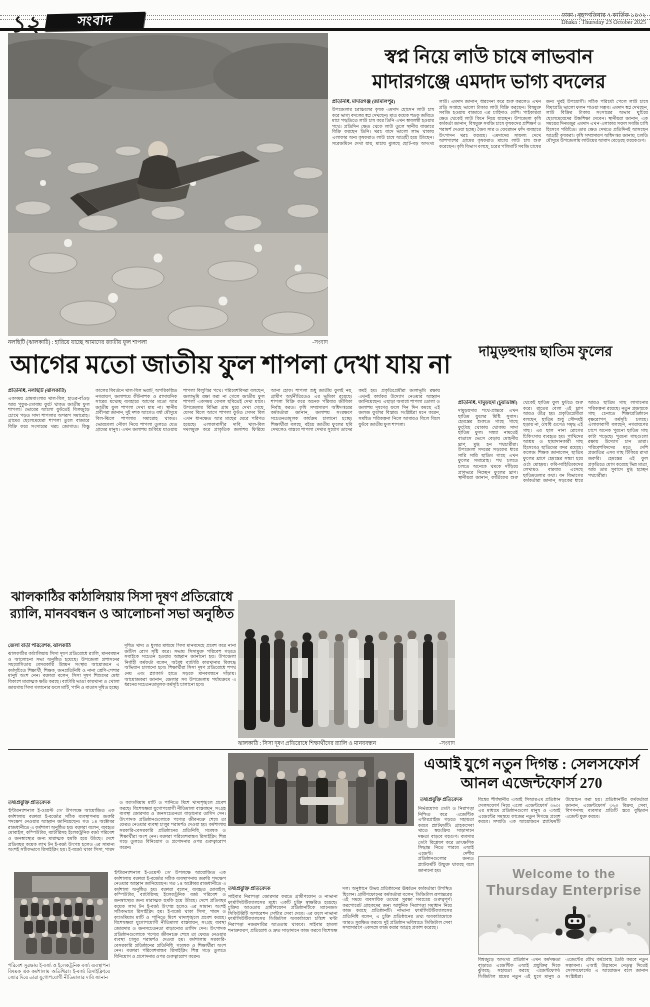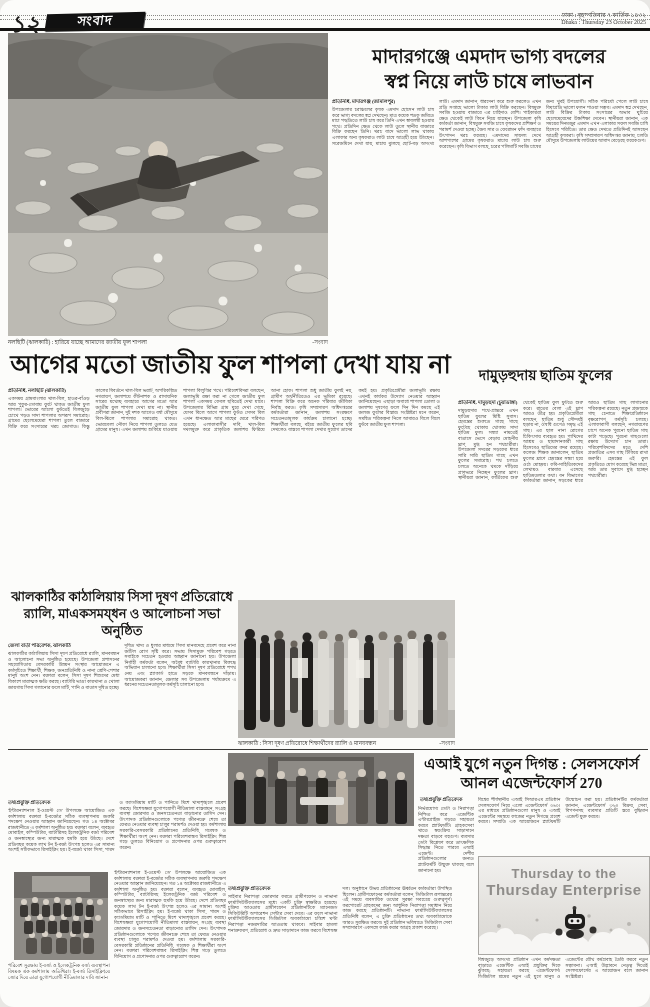--- a/index.html
+++ b/index.html
@@ -1,17 +1,17 @@
 <!DOCTYPE html>
 <html><head>
 <meta charset="utf-8">
 <style>
   html,body{margin:0;padding:0;background:#e8e7e4;}
   #paper{position:relative;width:650px;height:1007px;background:#fcfcfa;overflow:hidden;
-         font-family:"Liberation Serif", serif;color:#1c1b19;border-radius:14px;}
+         font-family:"Liberation Serif", serif;color:#1c1b19;}
   .abs{position:absolute;}
   
   .dotted{border-top:1px dotted #8a8a86;height:0;}
   .thickrule{background:#151412;}
   #pageno{font-size:23px;font-weight:bold;font-style:italic;}
   #masthead{background:#111;color:#fff;transform:skewX(-10deg) rotate(-1.5deg);
             display:flex;align-items:center;justify-content:center;
             font-weight:bold;font-size:13px;letter-spacing:1px;box-shadow:1px 1px 0 #555;}
   .dateline{font-size:6px;line-height:7px;text-align:right;color:#3a3937;}
   
@@ -103,39 +103,39 @@
     <span class="credit">-সংবাদ</span>
   </div>
 
   <div class="abs headline hl-left" style="left:8px;top:349px;width:445px;font-size:25px;line-height:32px;">আগের মতো জাতীয় ফুল শাপলা দেখা যায় না</div>
   <div class="abs bodyblock col5" style="left:8px;top:388px;width:432px;height:198px;">
     <div class="byline">প্রতিনিধি, নলছিটি (ঝালকাঠি)</div>
     <div class="bodytext">একসময় গ্রামবাংলার খাল-বিল, হাওর-বাঁওড় আর পুকুর-ডোবায় ফুটে থাকত জাতীয় ফুল শাপলা। ভোরের আলো ফুটতেই বিলজুড়ে চোখে পড়ত সাদা শাপলার অপরূপ সমারোহ। গ্রামের ছেলেমেয়েরা শাপলা তুলে বাজারে বিক্রি করে সংসারের খরচ জোগাত। কিন্তু কালের বিবর্তনে খাল-বিল ভরাট, অপরিকল্পিত নগরায়ণ, জলাশয়ে কীটনাশক ও রাসায়নিক সারের যথেচ্ছ ব্যবহারে আগের মতো আর জাতীয় ফুল শাপলা দেখা যায় না। স্থানীয় প্রবীণরা জানান, দুই দশক আগেও বর্ষা মৌসুমে বিল-ঝিলে শাপলার সমারোহ থাকত। ভোরবেলা নৌকা নিয়ে শাপলা তুলতে যেত গ্রামের মানুষ। এখন জলাশয় শুকিয়ে যাওয়ায় শাপলা বিলুপ্তির পথে। পরিবেশবিদরা বলছেন, জলাভূমি রক্ষা করা না গেলে জাতীয় ফুল শাপলা একসময় কেবল ছবিতেই দেখা যাবে। উপজেলার বিভিন্ন গ্রাম ঘুরে দেখা গেছে, যেসব বিলে আগে শাপলা ফুটত সেসব বিল এখন ধানক্ষেত আর মাছের ঘেরে পরিণত হয়েছে। এলাকাবাসীর দাবি, খাল-বিল দখলমুক্ত করে প্রাকৃতিক জলাশয় ফিরিয়ে আনা হোক। শাপলা শুধু জাতীয় ফুলই নয়, গ্রামীণ অর্থনীতিতেও এর ভূমিকা রয়েছে। শাপলা বিক্রি করে অনেক পরিবার জীবিকা নির্বাহ করত। কৃষি সম্প্রসারণ অধিদপ্তরের কর্মকর্তারা জানান, জলাশয় সংরক্ষণে সচেতনতামূলক কার্যক্রম চালানো হচ্ছে। শিক্ষার্থীরা বলছে, বইয়ে জাতীয় ফুলের ছবি দেখলেও বাস্তবে শাপলা দেখার সুযোগ তাদের কমই হয়। প্রকৃতিপ্রেমীরা জলাভূমি রক্ষায় এখনই কার্যকর উদ্যোগ নেওয়ার আহ্বান জানিয়েছেন। এছাড়া অবাধে শাপলা তোলা ও জলাশয় দূষণের ফলে দিন দিন কমছে এই জলজ ফুলের বিস্তার। সংশ্লিষ্টরা মনে করেন, সমন্বিত পরিকল্পনা নিলে আবারও বিলে বিলে ফুটবে জাতীয় ফুল শাপলা।</div>
   </div>
 
   <div class="abs headline" style="left:330px;top:44px;width:318px;font-size:19px;line-height:25px;">
+    <div>স্বপ্ন নিয়ে লাউ চাষে লাভবান</div>
     <div>মাদারগঞ্জে এমদাদ ভাগ্য বদলের</div>
-    <div>স্বপ্ন নিয়ে লাউ চাষে লাভবান</div>
   </div>
   <div class="abs bodyblock col3" style="left:332px;top:99px;width:316px;height:256px;">
     <div class="byline">প্রতিনিধি, মাদারগঞ্জ (জামালপুর)</div>
     <div class="bodytext">উপজেলার চরাঞ্চলের কৃষক এমদাদ হোসেন লাউ চাষ করে ভাগ্য বদলের স্বপ্ন দেখছেন। মাত্র কয়েক শতক জমিতে মাচা পদ্ধতিতে লাউ চাষ করে তিনি এখন স্বাবলম্বী হওয়ার পথে। প্রতিদিন ক্ষেত থেকে লাউ তুলে স্থানীয় বাজারে বিক্রি করছেন তিনি। খরচ বাদে ভালো লাভ থাকায় এলাকার অন্য কৃষকরাও লাউ চাষে আগ্রহী হয়ে উঠছেন। সরেজমিনে দেখা যায়, মাচায় ঝুলছে ছোট-বড় অসংখ্য লাউ। এমদাদ জানান, ধারদেনা করে শুরু করলেও এখন প্রতি সপ্তাহে ভালো টাকার লাউ বিক্রি করছেন। বিষমুক্ত সবজি হওয়ায় বাজারে এর চাহিদাও বেশি। পাইকাররা ক্ষেত থেকেই লাউ কিনে নিয়ে যাচ্ছেন। উপজেলা কৃষি কর্মকর্তা জানান, বিষমুক্ত সবজি চাষে কৃষকদের প্রশিক্ষণ ও পরামর্শ দেওয়া হচ্ছে। জৈব সার ও ফেরোমন ফাঁদ ব্যবহারে উৎপাদন খরচ কমেছে। এমদাদের সাফল্য দেখে আশপাশের গ্রামের কৃষকরাও মাচায় লাউ চাষ শুরু করেছেন। কৃষি বিভাগ বলছে, চরের পলিমাটি সবজি চাষের জন্য খুবই উপযোগী। সঠিক পরিচর্যা পেলে লাউ চাষে বিঘাপ্রতি ভালো ফলন পাওয়া সম্ভব। এমদাদ স্বপ্ন দেখছেন, লাউ বিক্রির টাকায় সংসারের অভাব ঘুচিয়ে ছেলেমেয়েদের উচ্চশিক্ষা দেবেন। স্থানীয়রা জানান, এক সময়ের দিনমজুর এমদাদ এখন এলাকার সফল সবজি চাষি হিসেবে পরিচিত। তার ক্ষেত দেখতে প্রতিদিনই আসছেন আগ্রহী কৃষকরা। কৃষি সম্প্রসারণ অধিদপ্তর জানায়, চলতি মৌসুমে উপজেলায় লাউয়ের আবাদ বেড়েছে কয়েকগুণ।</div>
   </div>
 
-  <div class="abs headline" style="left:443px;top:366px;width:205px;font-size:14px;line-height:19px;">
+  <div class="abs headline" style="left:443px;top:342px;width:205px;font-size:14px;line-height:19px;">
     <div>দামুড়হুদায় ছাতিম ফুলের</div>
   </div>
   <div class="abs bodyblock col3" style="left:458px;top:400px;width:190px;height:344px;">
     <div class="byline">প্রতিনিধি, দামুড়হুদা (চুয়াডাঙ্গা)</div>
     <div class="bodytext">দামুড়হুদার পথে-প্রান্তরে এখন ছাতিম ফুলের মিষ্টি সুবাস। হেমন্তের শুরুতে গাছে গাছে ফুটেছে থোকায় থোকায় সাদা ছাতিম ফুল। সন্ধ্যা নামতেই বাতাসে ভেসে বেড়ায় মোহনীয় ঘ্রাণ, মুগ্ধ হন পথচারীরা। উপজেলা সদরের সড়কের ধারে সারি সারি ছাতিম গাছে এখন ফুলের সমারোহ। পথ চলতে চলতে অনেকে থমকে দাঁড়িয়ে প্রাণভরে নিচ্ছেন ফুলের ঘ্রাণ। স্থানীয়রা জানান, কার্তিকের শুরু থেকেই ছাতিম ফুল ফুটতে শুরু করে। রাতের বেলা এই ঘ্রাণ আরও তীব্র হয়। প্রকৃতিপ্রেমীরা বলছেন, ছাতিম শুধু সৌন্দর্যই ছড়ায় না, ঔষধি গুণেও সমৃদ্ধ এই গাছ। এর ছাল নানা রোগের চিকিৎসায় ব্যবহৃত হয়। পাখিদের আশ্রয় ও ছায়াদানকারী গাছ হিসেবেও ছাতিমের কদর রয়েছে। কলেজ শিক্ষক জানালেন, ছাতিম ফুলের ঘ্রাণে হেমন্তের সন্ধ্যা হয়ে ওঠে মোহময়। কবি-সাহিত্যিকদের লেখায়ও বারবার এসেছে ছাতিমতলার কথা। বন বিভাগের কর্মকর্তারা জানান, সড়কের ধারে আরও ছাতিম গাছ লাগানোর পরিকল্পনা রয়েছে। নতুন প্রজন্মকে গাছ চেনাতে শিক্ষাপ্রতিষ্ঠানে বৃক্ষরোপণ কর্মসূচি চলছে। এলাকাবাসী বলছেন, নগরায়ণের চাপে অনেক পুরনো ছাতিম গাছ কাটা পড়েছে। পুরনো গাছগুলো রক্ষায় উদ্যোগ চান তারা। পরিবেশবিদদের মতে, দেশি প্রজাতির এসব গাছ টিকিয়ে রাখা জরুরি। হেমন্তের এই ফুল প্রকৃতিতে যোগ করেছে ভিন্ন মাত্রা, আর তার সুবাসে মুগ্ধ হচ্ছেন পথচারীরা।</div>
   </div>
 
   <div class="abs headline" style="left:8px;top:588px;width:228px;font-size:13px;line-height:17px;">
     <div>ঝালকাঠির কাঠালিয়ায় সিসা দূষণ প্রতিরোধে</div>
-    <div>র‍্যালি, মাএকসময্ধন ও আলোচনা সভা অনুষ্ঠিত</div>
+    <div>র‍্যালি, মানববন্ধন ও আলোচনা সভা অনুষ্ঠিত</div>
   </div>
   <div class="abs bodyblock col2" style="left:8px;top:643px;width:228px;height:100px;">
     <div class="byline">জেলা বার্তা পরিবেশক, ঝালকাঠি</div>
     <div class="bodytext">ঝালকাঠির কাঠালিয়ায় সিসা দূষণ প্রতিরোধে র‍্যালি, মানববন্ধন ও আলোচনা সভা অনুষ্ঠিত হয়েছে। উপজেলা প্রশাসনের সহযোগিতায় বেসরকারি উন্নয়ন সংস্থার আয়োজনে এ কর্মসূচিতে শিক্ষার্থী, শিক্ষক, জনপ্রতিনিধি ও নানা শ্রেণি-পেশার মানুষ অংশ নেন। বক্তারা বলেন, সিসা দূষণ শিশুদের মেধা বিকাশে মারাত্মক ক্ষতি করছে। ব্যাটারি ভাঙা কারখানা ও খোলা জায়গায় সিসা গলানোর ফলে মাটি, পানি ও বাতাস দূষিত হচ্ছে। দূষিত খাদ্য ও ধুলার মাধ্যমে সিসা মানবদেহে প্রবেশ করে নানা জটিল রোগ সৃষ্টি করে। সভায় সিসামুক্ত পরিবেশ গড়তে সবাইকে সচেতন হওয়ার আহ্বান জানানো হয়। উপজেলা নির্বাহী কর্মকর্তা বলেন, অবৈধ ব্যাটারি কারখানার বিরুদ্ধে অভিযান চালানো হবে। শিক্ষার্থীরা সিসা দূষণ প্রতিরোধে শপথ নেয় এবং প্ল্যাকার্ড হাতে সড়কে মানববন্ধনে দাঁড়ায়। আয়োজকরা জানান, জেলার সব উপজেলায় পর্যায়ক্রমে এ ধরনের সচেতনতামূলক কর্মসূচি চালানো হবে।</div>
   </div>
 
   <div class="abs" style="left:238px;top:600px;width:217px;height:138px;">
     <svg class="photo" width="217" height="138" viewBox="0 0 217 138">
       <rect width="217" height="138" fill="#d7d5d0"></rect>
       <rect width="217" height="58" fill="#c8c6c1"></rect>
@@ -327,21 +327,21 @@
   </div>
   <div class="abs byline" style="left:420px;top:797px;width:90px;">তথ্যপ্রযুক্তি প্রতিবেদক</div>
   <div class="abs bodyblock col2" style="left:478px;top:797px;width:170px;height:56px;">
     <div class="bodytext">বিশ্বের শীর্ষস্থানীয় এআই সিআরএম প্রতিষ্ঠান সেলসফোর্স নিয়ে এলো এজেন্টফোর্স ৩৬০। এর মাধ্যমে প্রতিষ্ঠানগুলো মানুষ ও এআই এজেন্টের সমন্বয়ে কাজের নতুন দিগন্তে প্রবেশ করবে। সম্প্রতি এক আয়োজনে প্ল্যাটফর্মটি উন্মোচন করা হয়। প্রতিষ্ঠানটির কর্মকর্তারা জানান, এজেন্টফোর্স ৩৬০ বিক্রয়, সেবা, বিপণনসহ ব্যবসার প্রতিটি স্তরে বুদ্ধিমান এজেন্ট যুক্ত করবে।</div>
   </div>
   <div class="abs bodyblock" style="left:418px;top:806px;width:56px;height:198px;">
     <div class="bodytext">নির্ভরযোগ্য ডেটা ও নিরাপত্তা নিশ্চিত করে এজেন্টিক এন্টারপ্রাইজ গড়তে সহায়তা করবে প্ল্যাটফর্মটি। গ্রাহকসেবা খাতে স্বয়ংক্রিয় সাড়াদানে দক্ষতা বাড়বে বহুগুণ। ব্যবসার ডেটা বিশ্লেষণ করে তাৎক্ষণিক সিদ্ধান্ত নিতে পারবে এআই এজেন্ট। দেশীয় প্রতিষ্ঠানগুলোর জন্যও প্ল্যাটফর্মটি উন্মুক্ত থাকছে বলে জানানো হয়।</div>
   </div>
 
   <div class="abs" id="ad-box" style="left:478px;top:856px;width:170px;height:97px;">
-    <div class="ad-line" style="margin-top:9px;font-size:13px;">Thursday to the</div>
+    <div class="ad-line" style="margin-top:9px;font-size:13px;">Welcome to the</div>
     <div class="ad-line" style="font-size:15px;">Thursday Enterprise</div>
     <svg width="170" height="60" viewBox="0 0 170 60" style="display:block;margin-top:-2px;">
       <g fill="#f7f6f4">
         <circle cx="12" cy="52" r="16"></circle>
           <circle cx="38" cy="56" r="18"></circle>
           <circle cx="66" cy="52" r="15"></circle>
         <circle cx="95" cy="57" r="18"></circle>
           <circle cx="124" cy="52" r="16"></circle>
           <circle cx="152" cy="56" r="18"></circle>
         <circle cx="26" cy="42" r="10"></circle>

